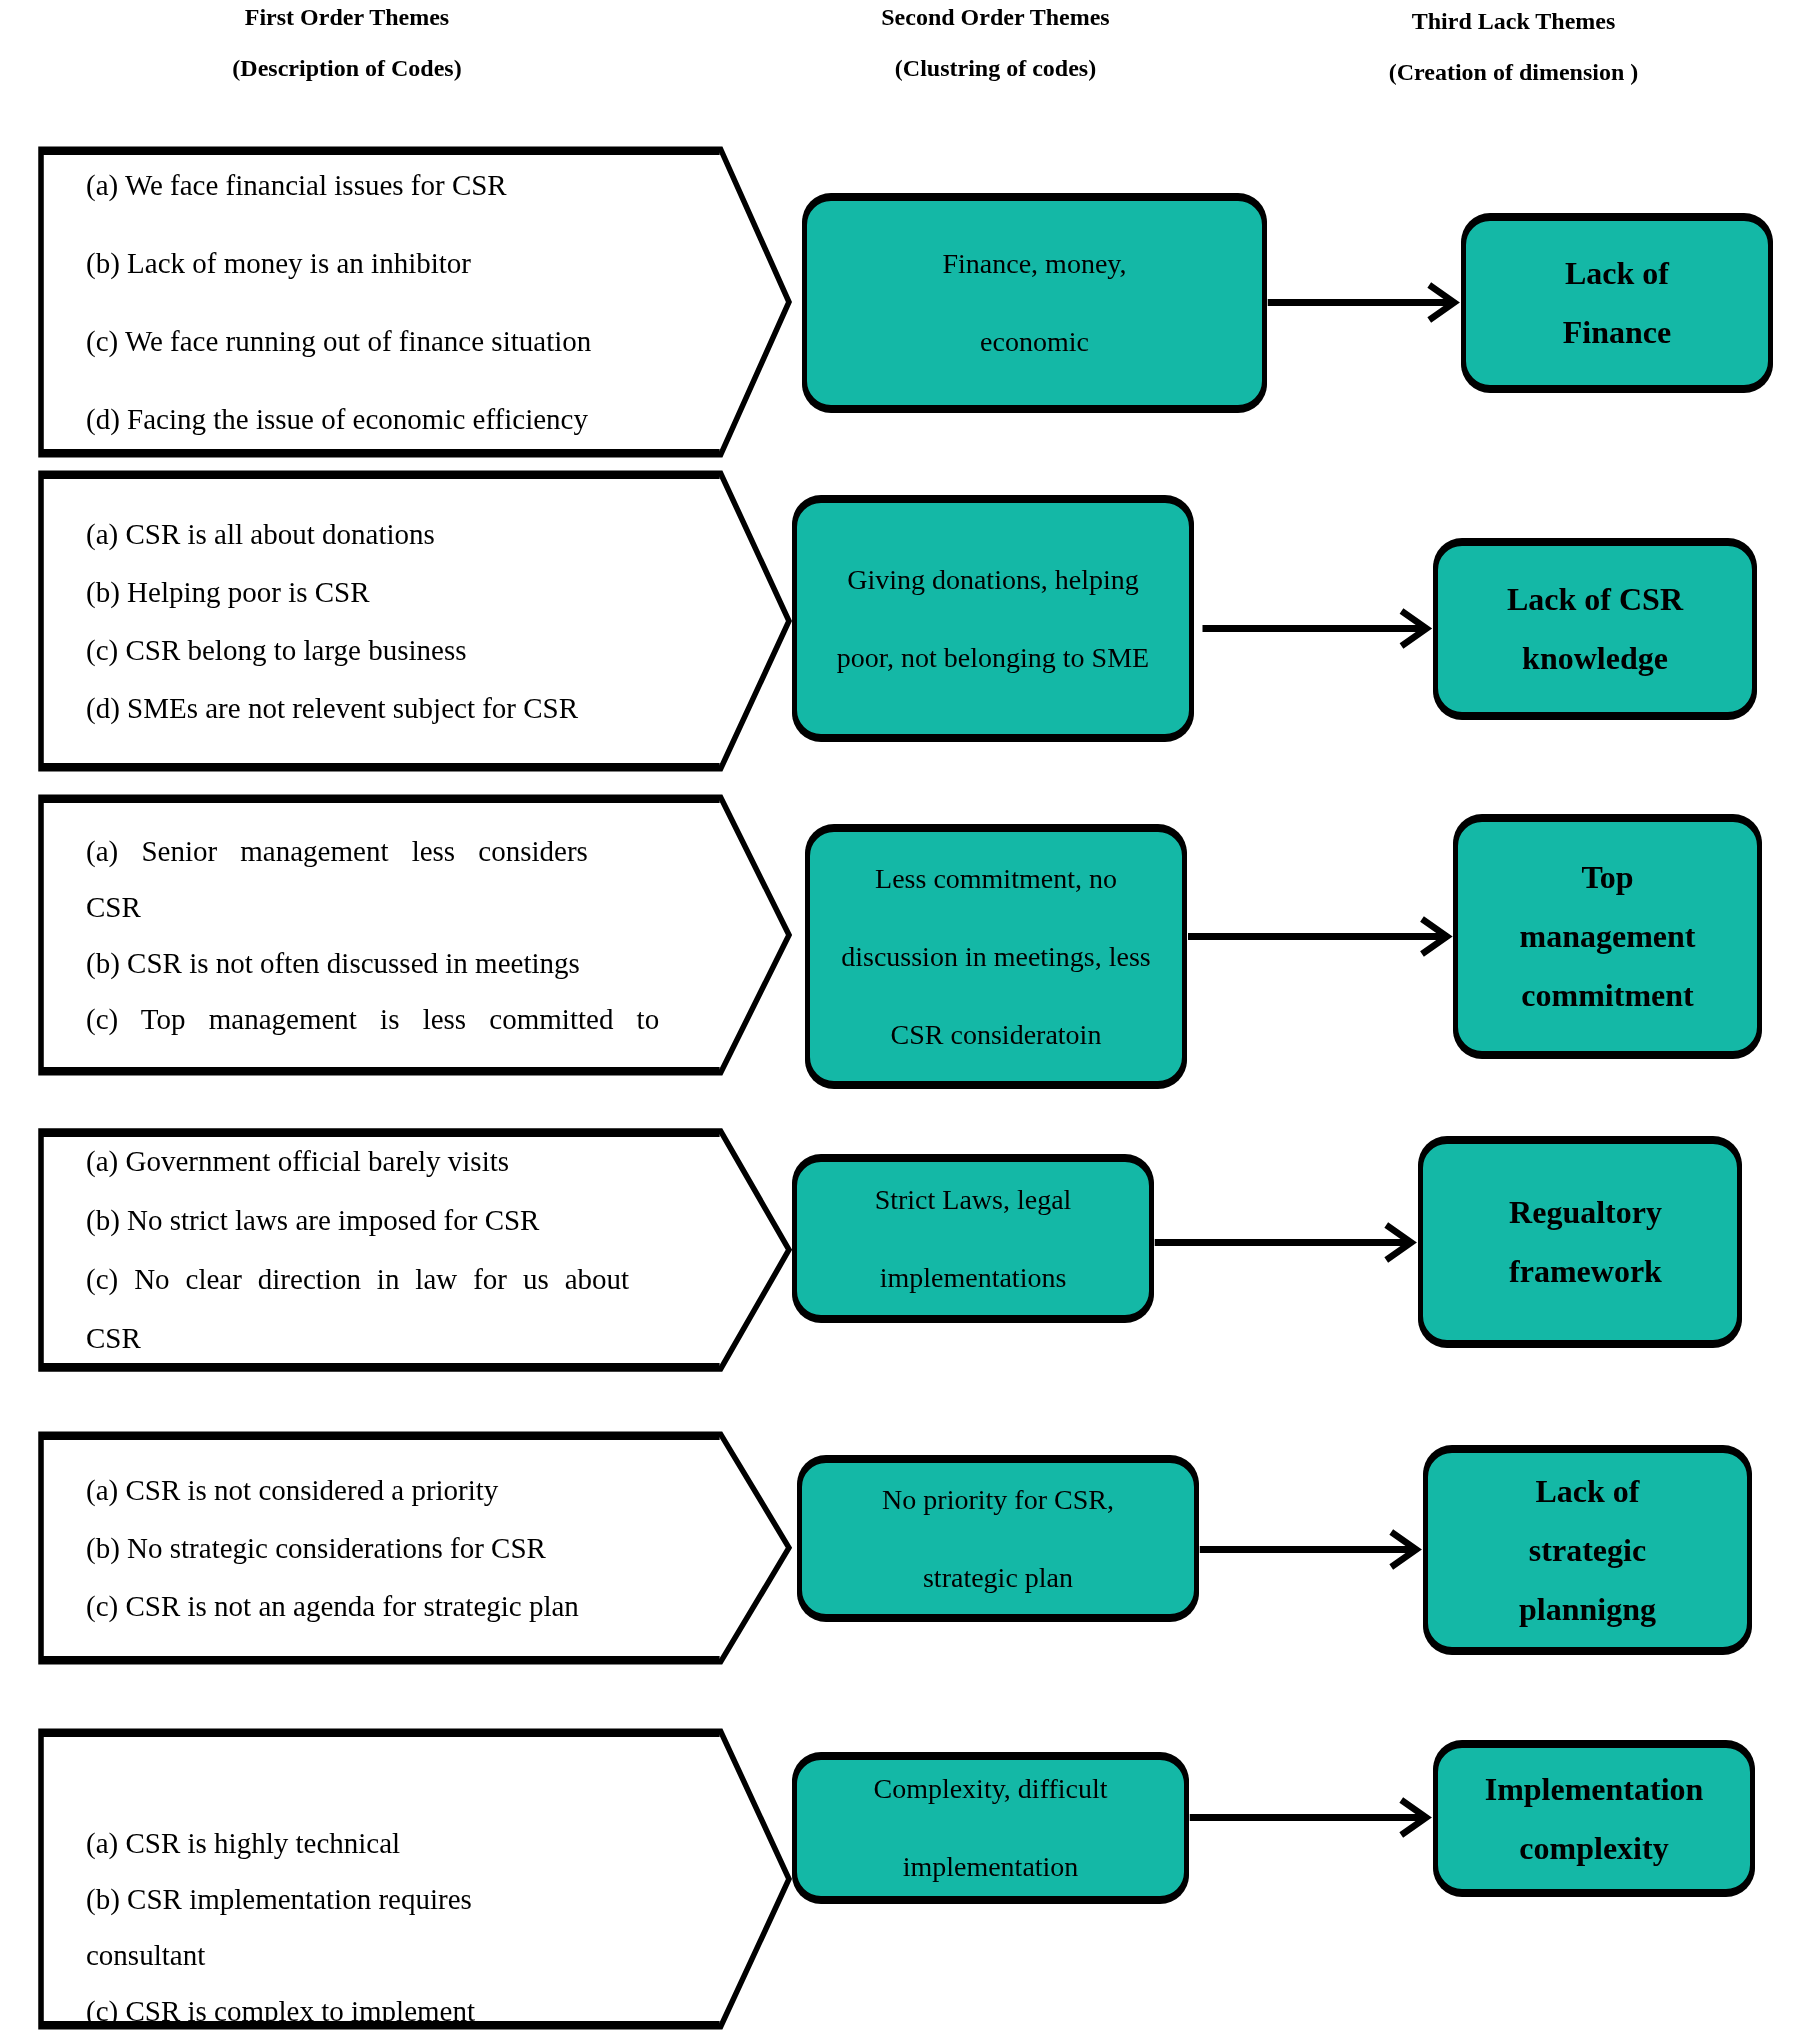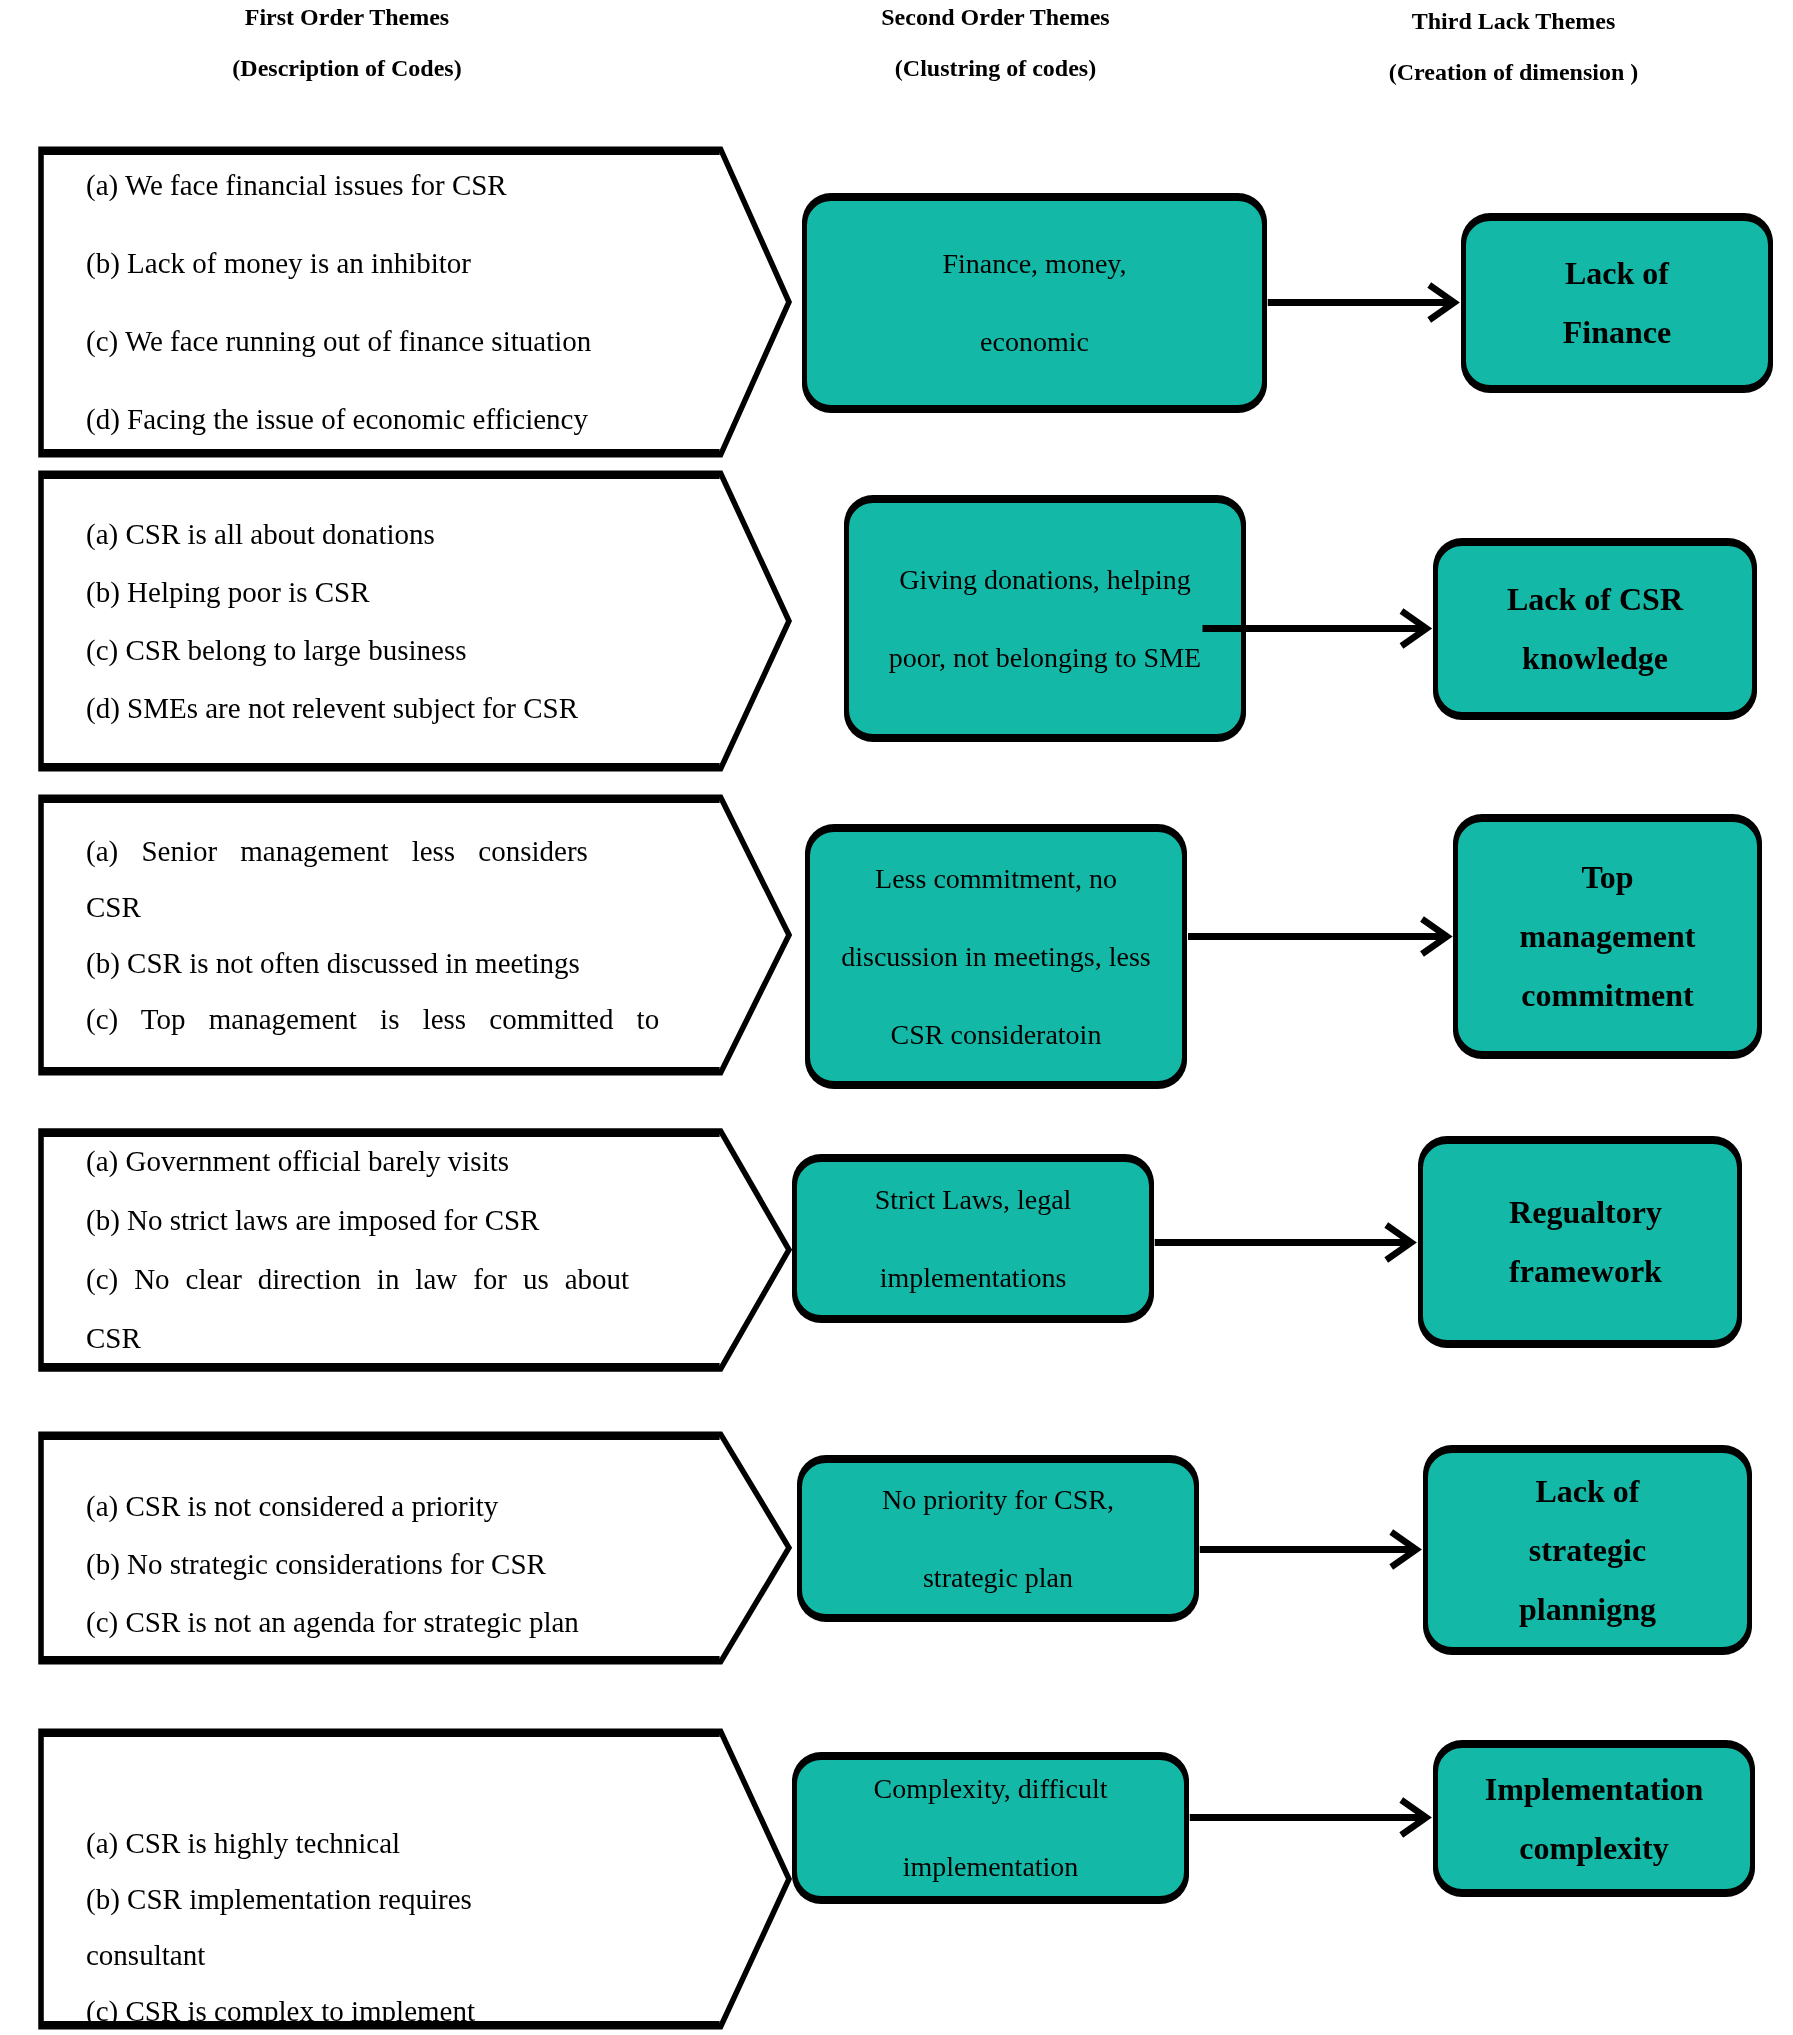--- a/index.html
+++ b/index.html
@@ -84,21 +84,21 @@
       <polygon points="6,6 1358,6 1494,300 1358,594 6,594"></polygon>
       <line x1="10" y1="13" x2="1356" y2="13"></line>
       <line x1="10" y1="587" x2="1356" y2="587"></line>
     </svg>
     <div class="fo-text" style="left:38px;top:470px;height:302px;line-height:58px;">
       <div class="fo-item">(a) CSR is all about donations</div>
       <div class="fo-item">(b) Helping poor is CSR</div>
       <div class="fo-item">(c) CSR belong to large business</div>
       <div class="fo-item">(d) SMEs are not relevent subject for CSR</div>
     </div>
-    <div class="box" style="left:844px;top:498px;width:402px;height:241px;">
+    <div class="box" style="left:792px;top:498px;width:402px;height:241px;">
       <div class="mid-text">Giving donations, helping
 poor, not belonging to SME</div>
     </div>
     <svg class="arrow" style="left:1202px;top:606px;" width="231" height="45" viewBox="0 0 460 90">
       <line x1="0" y1="45" x2="442" y2="45" stroke-width="14"></line>
       <polyline points="398,10 448,45 398,80" stroke-width="13"></polyline>
     </svg>
     <div class="box" style="left:1433px;top:541px;width:324px;height:176px;">
       <div class="right-text">Lack of CSR
 knowledge</div>
@@ -158,21 +158,21 @@
 framework</div>
     </div>
   </div>
 
   <div>
     <svg class="fo-shape" style="left:38px;top:1431px;" width="754" height="234" viewBox="0 0 1500 465">
       <polygon points="6,6 1358,6 1494,232 1358,459 6,459"></polygon>
       <line x1="10" y1="13" x2="1356" y2="13"></line>
       <line x1="10" y1="452" x2="1356" y2="452"></line>
     </svg>
-    <div class="fo-text" style="left:38px;top:1431px;height:234px;line-height:58px;margin-top:16px;">
+    <div class="fo-text" style="left:38px;top:1431px;height:234px;line-height:58px;">
       <div class="fo-item">(a) CSR is not considered a priority</div>
       <div class="fo-item">(b) No strategic considerations for CSR</div>
       <div class="fo-item">(c) CSR is not an agenda for strategic plan</div>
     </div>
     <div class="box" style="left:797px;top:1458px;width:402px;height:161px;">
       <div class="mid-text">No priority for CSR,
 strategic plan</div>
     </div>
     <svg class="arrow" style="left:1199px;top:1527px;" width="224" height="45" viewBox="0 0 445 90">
       <line x1="0" y1="45" x2="427" y2="45" stroke-width="14"></line>

